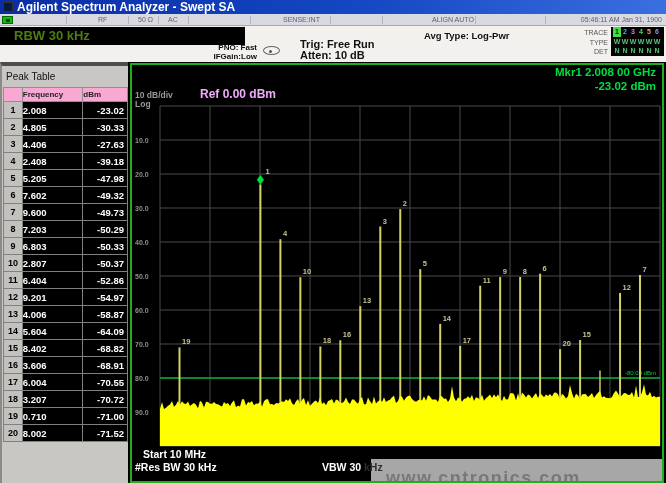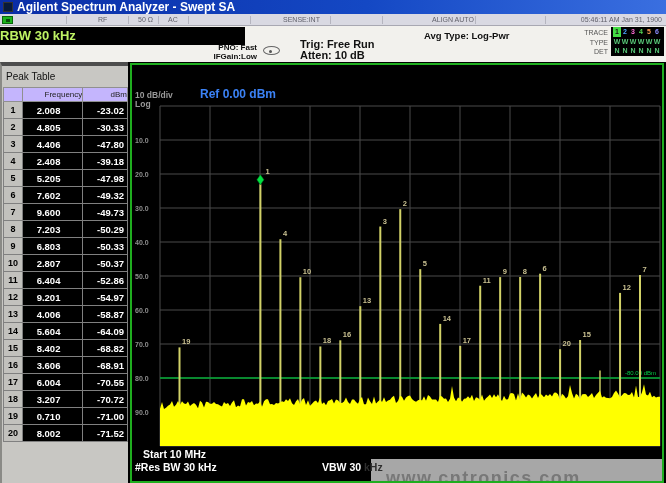--- a/index.html
+++ b/index.html
@@ -14,45 +14,45 @@
   .titlebar .ttext { position:absolute; left:17px; top:0; }
 
   .statusbar { position:absolute; left:0; top:14px; width:666px; height:12px; background:#d9d9e2; border-bottom:1px solid #a8a8b2; color:#61616b; font-size:7px; line-height:11px; }
   .statusbar .led { position:absolute; left:2px; top:2px; width:11px; height:8px; background:#1db31d; border:1px solid #0a660a; }
   .statusbar .led:after{ content:""; position:absolute; left:3px; top:2px; width:4px; height:3px; background:#0a4d0a;}
   .scell { position:absolute; top:0; }
   .ssep { position:absolute; top:2px; width:1px; height:8px; background:#b5b5bf; }
   .stime { position:absolute; right:4px; top:0; }
 
   .settings { position:absolute; left:0; top:26px; width:666px; height:36px; background:#f2f1ed; color:#111; }
-  .rbwbox { position:absolute; left:0; top:1px; width:245px; height:18px; background:#000; color:#bef264;
-    font-size:13px; font-weight:bold; line-height:18px; padding-left:0; }
+  .rbwbox { position:absolute; left:0; top:1px; width:245px; height:18px; background:#000; color:#4d7c0f;
+    font-size:13px; font-weight:bold; line-height:18px; padding-left:14px; }
   .pno { position:absolute; left:200px; top:17px; width:57px; font-size:8px; font-weight:bold; line-height:9px; text-align:right; }
   .sweepicon { position:absolute; left:263px; top:20px; width:17px; height:9px; border:1.5px solid #666; border-radius:50%; }
   .sweepicon:after { content:""; position:absolute; left:5px; top:3px; width:3px; height:3px; background:#555; border-radius:50%; }
   .trig { position:absolute; left:300px; top:13px; font-size:11px; font-weight:bold; line-height:10.5px; }
   .avg { position:absolute; left:424px; top:4px; font-size:9.5px; font-weight:bold; }
   .trlabels { position:absolute; left:566px; top:2px; width:42px; font-size:7px; color:#555; text-align:right; line-height:9.5px; }
   .trbox { position:absolute; left:611px; top:1px; width:53px; height:29px; background:#000; font-size:7px; font-weight:bold; line-height:9.5px; padding-left:2px; }
   .trrow span { display:inline-block; width:8px; text-align:center; }
 
   .peakpanel { position:absolute; left:0; top:62px; width:128px; height:421px; background:#c8c7c3; border-top:4px solid #4d4d4d; border-left:2px solid #8a8a86; }
   .pt-title { position:absolute; left:4px; top:5px; font-size:10px; color:#111; }
   table.pt { position:absolute; left:1px; top:21px; border-collapse:collapse; }
   table.pt td { border:1px solid #808080; font-weight:bold; overflow:hidden; }
-  table.pt .hrow td { background:#c4b5fd; color:#222; font-size:8px; font-weight:normal; text-align:right; height:14px; border:1px solid #909090;}
+  table.pt .hrow td { background:#f9a8d4; color:#222; font-size:8px; font-weight:bold; text-align:left; height:14px; border:1px solid #909090;}
   table.pt .num { background:#c2c1bd; color:#000; font-size:9px; width:19px; text-align:center; height:17px;}
-  table.pt .freq { background:#000; color:#fff; font-size:9.5px; width:61px; text-align:center; padding-right:8px; }
+  table.pt .freq { background:#000; color:#fff; font-size:9.5px; width:61px; text-align:left; padding-right:8px; }
   table.pt .dbm { background:#000; color:#fff; font-size:9.5px; width:45px; text-align:right; padding-right:3px; }
 
   .graphpanel { position:absolute; left:130px; top:63px; width:534px; height:420px; background:#000; border:2px solid #1fae1f; overflow:hidden; }
   .mkr { position:absolute; right:6px; top:1px; text-align:right; color:#00dd44; font-size:11.5px; font-weight:bold; line-height:13.5px; }
   .perdiv { position:absolute; left:3px; top:25px; color:#999; font-size:8.5px; font-weight:bold; }
   .logl { position:absolute; left:3px; top:34px; color:#999; font-size:8.5px; font-weight:bold; }
-  .refl { position:absolute; left:68px; top:22px; color:#3b82f6; font-size:12px; font-weight:bold; }
+  .refl { position:absolute; left:68px; top:22px; color:#f0abfc; font-size:12px; font-weight:bold; }
   #plot { position:absolute; left:0; top:0; }
   .bl1l { position:absolute; left:3px; top:383px; color:#fff; font-size:10.5px; font-weight:bold; z-index:5;margin-left:8px;}
   .bl1r { position:absolute; right:5px; top:383px; color:#fff; font-size:10.5px; font-weight:bold; z-index:5;margin-top:36px;}
   .bl2l { position:absolute; left:3px; top:396px; color:#fff; font-size:10.5px; font-weight:bold; z-index:5;}
   .bl2m { position:absolute; left:190px; top:396px; color:#fff; font-size:10.5px; font-weight:bold; z-index:5;}
   .bl2m .dk { color:#2e2e2e; }
   .bl2r { position:absolute; right:5px; top:396px; color:#2a2a2a; font-size:10.5px; font-weight:bold; z-index:5;}
   .wmbox { position:absolute; left:239px; top:394px; width:295px; height:26px; background:rgba(180,180,180,0.93); z-index:4; }
   .wmtext { position:absolute; left:254px; top:403px; color:#787878; font-size:18px; font-weight:bold; letter-spacing:1.5px; z-index:6; }
 </style>
@@ -124,21 +124,21 @@
             <td class="dbm">-23.02</td>
           </tr>
           <tr>
             <td class="num">2</td>
             <td class="freq">4.805</td>
             <td class="dbm">-30.33</td>
           </tr>
           <tr>
             <td class="num">3</td>
             <td class="freq">4.406</td>
-            <td class="dbm">-47.80</td>
+            <td class="dbm">-27.63</td>
           </tr>
           <tr>
             <td class="num">4</td>
             <td class="freq">2.408</td>
             <td class="dbm">-39.18</td>
           </tr>
           <tr>
             <td class="num">5</td>
             <td class="freq">5.205</td>
             <td class="dbm">-47.98</td>
@@ -216,20 +216,24 @@
           <tr>
             <td class="num">20</td>
             <td class="freq">8.002</td>
             <td class="dbm">-71.52</td>
           </tr>
         </tbody>
     </table>
   </div>
 
   <div class="graphpanel">
+    <div class="mkr">
+      <div>Mkr1 2.008 00 GHz</div>
+      <div>-23.02 dBm</div>
+    </div>
     <div class="perdiv">10 dB/div</div>
     <div class="logl">Log</div>
     <div class="refl">Ref 0.00 dBm</div>
     <svg id="plot" width="530" height="416">
         <line x1="28" y1="41" x2="28" y2="381" stroke="#4a4a4a" stroke-width="1"></line>
         <line x1="28" y1="41" x2="528" y2="41" stroke="#4a4a4a" stroke-width="1"></line>
         <line x1="78" y1="41" x2="78" y2="381" stroke="#4a4a4a" stroke-width="1"></line>
         <line x1="28" y1="75" x2="528" y2="75" stroke="#4a4a4a" stroke-width="1"></line>
         <line x1="128" y1="41" x2="128" y2="381" stroke="#4a4a4a" stroke-width="1"></line>
         <line x1="28" y1="109" x2="528" y2="109" stroke="#4a4a4a" stroke-width="1"></line>

